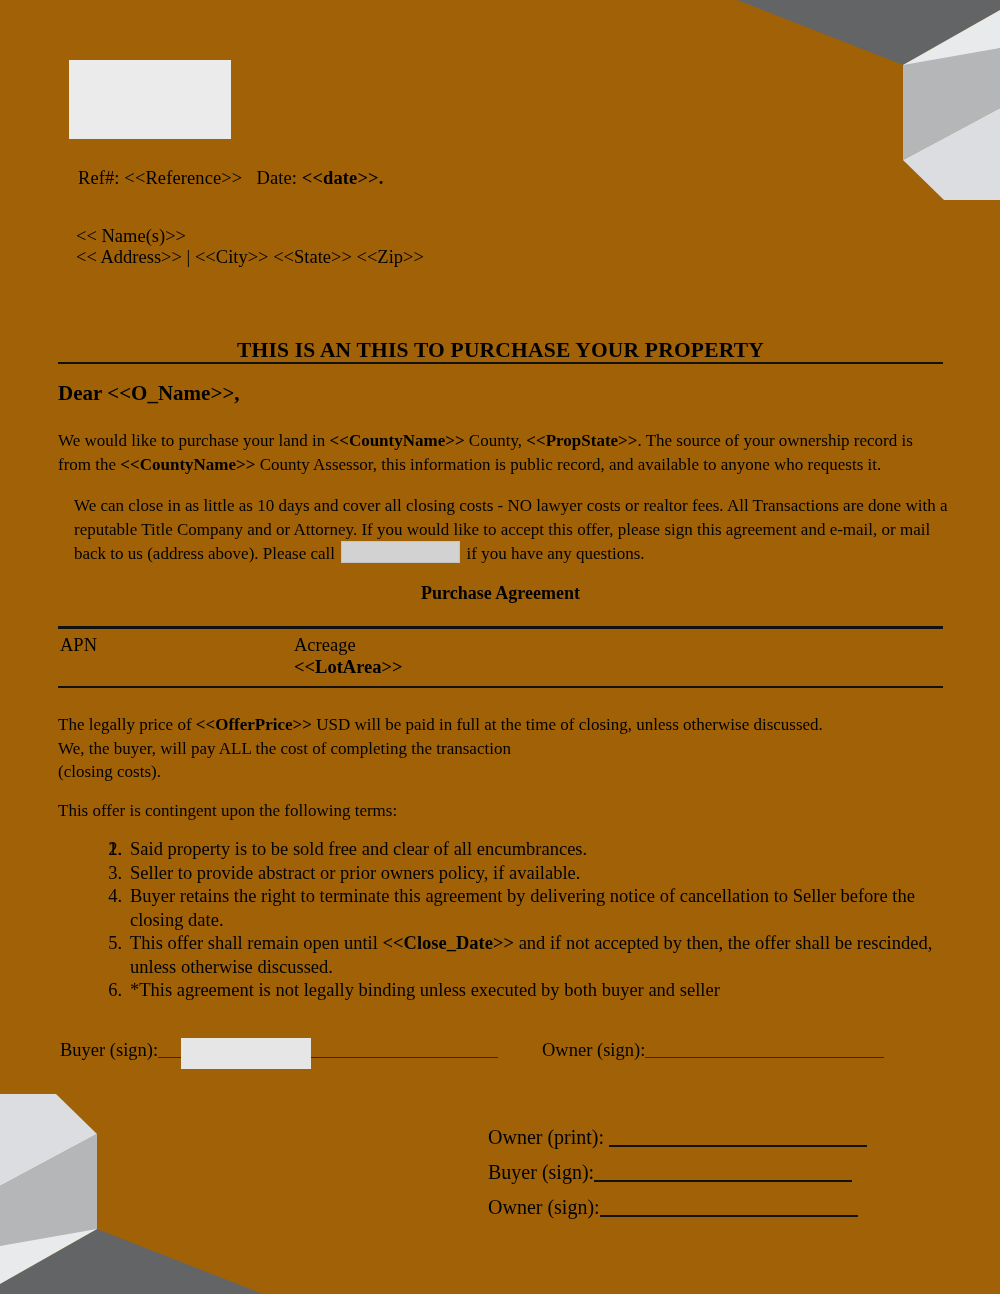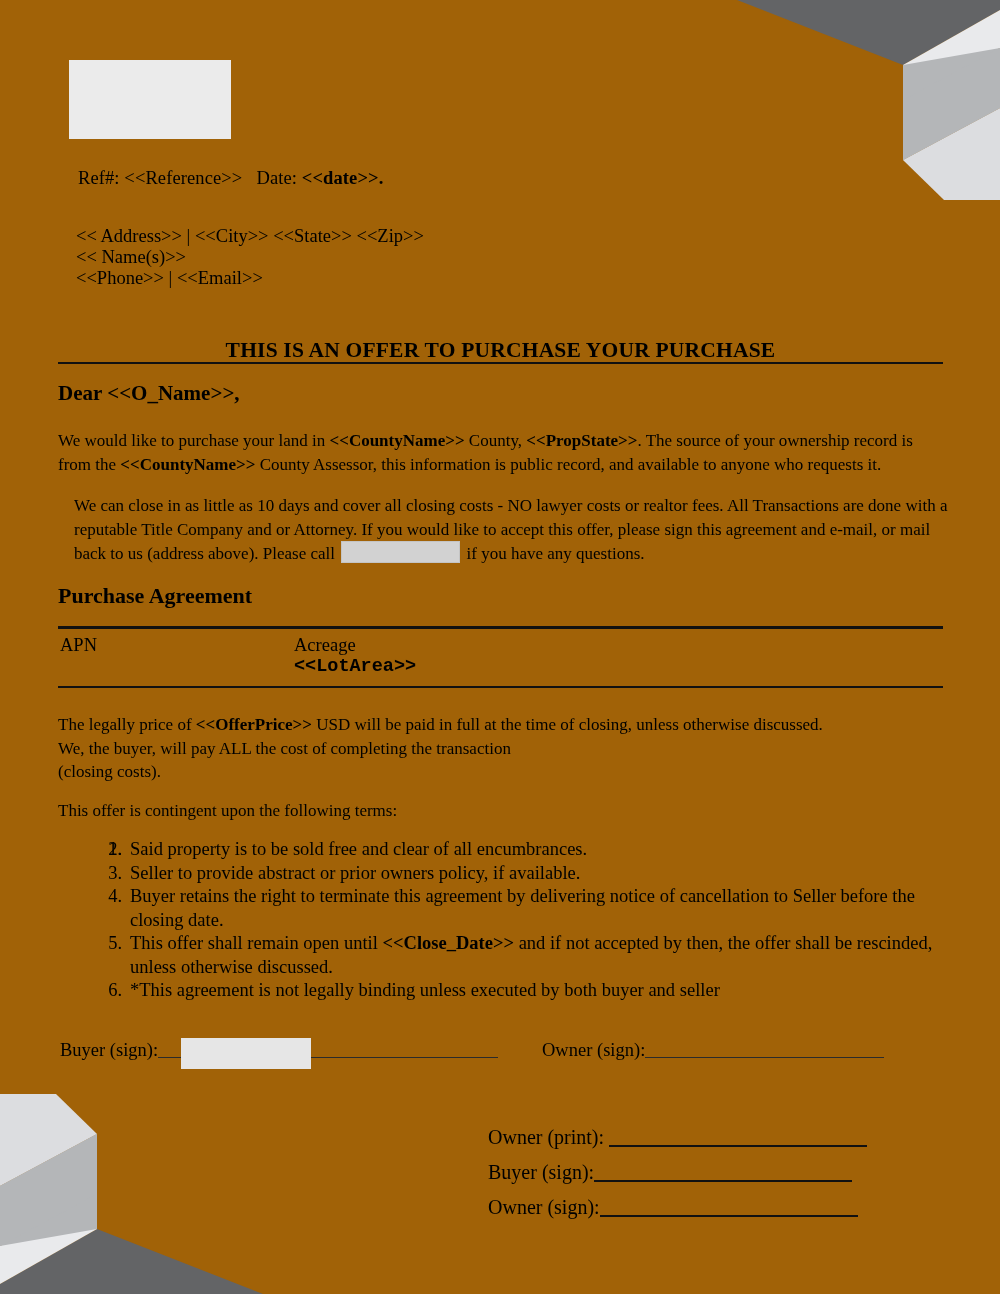--- a/index.html
+++ b/index.html
@@ -110,21 +110,22 @@
     border: 1px solid #c4c4c4;
     vertical-align: -4px;
     margin: 0 2px;
   }
 
   .section-title {
     position: absolute;
     left: 0;
     top: 583px;
     width: 885px;
-    font-size: 22px;
+    text-align: center;
+    font-size: 18px;
     font-weight: bold;
   }
 
   .rule-table-top {
     position: absolute;
     left: 0;
     top: 626px;
     width: 885px;
     height: 0;
     border-top: 3px solid #111;
@@ -148,21 +149,21 @@
   .cell-apn {
     position: absolute;
     left: 2px;
     top: 0;
   }
   .cell-acreage {
     position: absolute;
     left: 236px;
     top: 0;
   }
-  .cell-acreage .lotarea { font-weight: bold; display: block; font-family: Liberation Mono, monospace; }
+  .cell-acreage .lotarea { font-weight: bold; display: block; }
 
   .terms-list {
     position: absolute;
     left: 0;
     top: 838px;
     width: 885px;
     margin: 0;
     padding: 0;
     font-size: 18.5px;
     line-height: 23.5px;
@@ -261,26 +262,25 @@
 
     <div class="ref-line">
       <span>Ref#:</span>
       <span>&lt;&lt;Reference&gt;&gt;</span>
       &nbsp;
       <span>Date:</span>
       <span class="b">&lt;&lt;date&gt;&gt;.</span>
     </div>
 
     <div class="address-block">
+      <div>&lt;&lt; Name(s)&gt;&gt;</div>
       <div>&lt;&lt; Address&gt;&gt; | &lt;&lt;City&gt;&gt; &lt;&lt;State&gt;&gt; &lt;&lt;Zip&gt;&gt;</div>
-      <div>&lt;&lt; Name(s)&gt;&gt;</div>
-      <div>&lt;&lt;Phone&gt;&gt; | &lt;&lt;Email&gt;&gt;</div>
-    </div>
-
-    <div class="doc-title">THIS IS AN OFFER TO PURCHASE YOUR PURCHASE</div>
+    </div>
+
+    <div class="doc-title">THIS IS AN THIS TO PURCHASE YOUR PROPERTY</div>
     <div class="rule-title"></div>
 
     <div class="salutation">Dear &lt;&lt;O_Name&gt;&gt;,</div>
 
     <div class="para p1"><span>We would like to purchase your land in </span><b>&lt;&lt;CountyName&gt;&gt;</b><span> County, </span><b>&lt;&lt;PropState&gt;&gt;</b><span>. The source of your ownership record is from the </span><b>&lt;&lt;CountyName&gt;&gt;</b><span> County Assessor, this information is public record, and available to anyone who requests it.</span></div>
 
     <div class="para p2"><span>We can close in as little as 10 days and cover all closing costs - NO lawyer costs or realtor fees. All Transactions are done with a reputable Title Company and or Attorney. If you would like to accept this offer, please sign this agreement and e-mail, or mail back to us (address above). Please call </span><span class="redact-inline"></span><span> if you have any questions.</span></div>
 
     <div class="section-title">Purchase Agreement</div>
     <div class="rule-table-top"></div>

